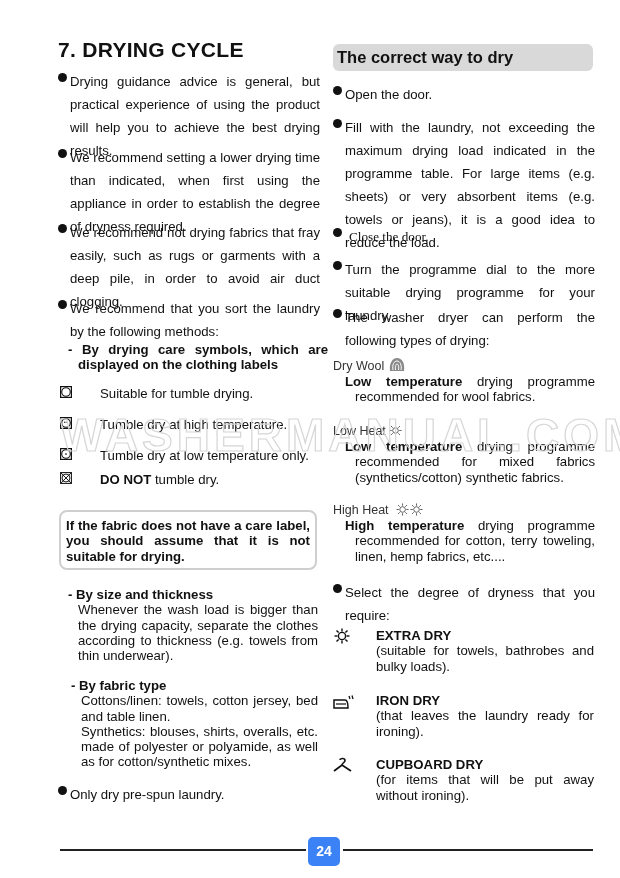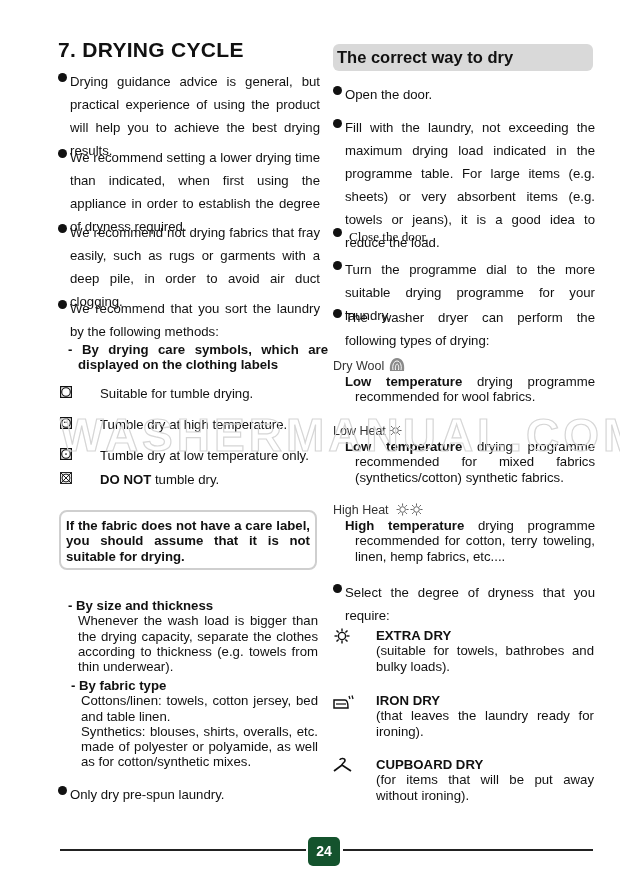--- a/index.html
+++ b/index.html
@@ -30,21 +30,21 @@
     background: #d9d9d9; border-radius: 6px;
     font-size: 16.5px; font-weight: bold; line-height: 27px; padding-left: 4px; box-sizing: border-box;
   }
   .prog-title { font-size: 12.5px; color: #333; line-height: 15px; }
   .dry-row { position: absolute; left: 333px; width: 262px; }
   .dry-row .icon { position: absolute; left: 0; top: 0; width: 22px; height: 16px; }
   .dry-row .txt { position: absolute; left: 43px; top: 0; width: 218px; line-height: 15.3px; text-align: justify; }
   .footer-line { position: absolute; top: 849px; height: 2px; background: #222; }
   .page-badge {
     position: absolute; left: 308px; top: 837px; width: 32px; height: 29px;
-    background: #14532d; border-radius: 5px; color: #fff; font-weight: bold;
+    background: #3b82f6; border-radius: 5px; color: #fff; font-weight: bold;
     font-size: 14px; text-align: center; line-height: 29px;
   }
   .watermark {
     position: absolute; left: 60px; top: 408px; font-size: 46px; font-weight: bold;
     color: transparent; -webkit-text-stroke: 1.2px #d6d6d6; letter-spacing: 4px;
     pointer-events: none; white-space: nowrap;
   }
 </style>
 </head>
 <body>
@@ -96,21 +96,21 @@
       <circle cx="7" cy="7" r="4.6" fill="none" stroke="#111" stroke-width="1.1"></circle>
       <line x1="0.7" y1="0.7" x2="13.3" y2="13.3" stroke="#111" stroke-width="1.1"></line>
       <line x1="13.3" y1="0.7" x2="0.7" y2="13.3" stroke="#111" stroke-width="1.1"></line>
     </svg>
   <span class="lbl"><b>DO NOT</b><span> tumble dry.</span></span>
 </div>
 
 <div class="notebox">If the fabric does not have a care label, you should assume that it is not suitable for drying.</div>
 
 <div class="abs" style="left:68px; top:587px; width:250px;">
-  <div style="font-weight:bold; line-height:15.3px;margin-top:11px;">- By size and thickness</div>
+  <div style="font-weight:bold; line-height:15.3px;">- By size and thickness</div>
   <div class="indent">Whenever the wash load is bigger than the drying capacity, separate the clothes according to thickness (e.g. towels from thin underwear).</div>
 </div>
 
 <div class="abs" style="left:71px; top:678px; width:247px;">
   <div style="font-weight:bold; line-height:15.3px;">- By fabric type</div>
   <div class="indent">Cottons/linen: towels, cotton jersey, bed and table linen.</div>
   <div class="indent">Synthetics: blouses, shirts, overalls, etc. made of polyester or polyamide, as well as for cotton/synthetic mixes.</div>
 </div>
 
 <div class="abs" style="left:58px; top:783px; width:262px;">

